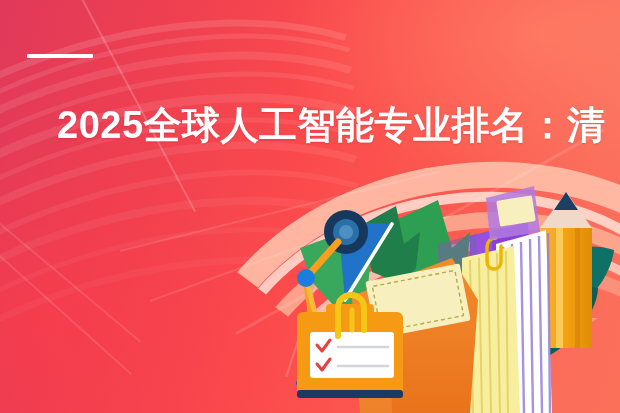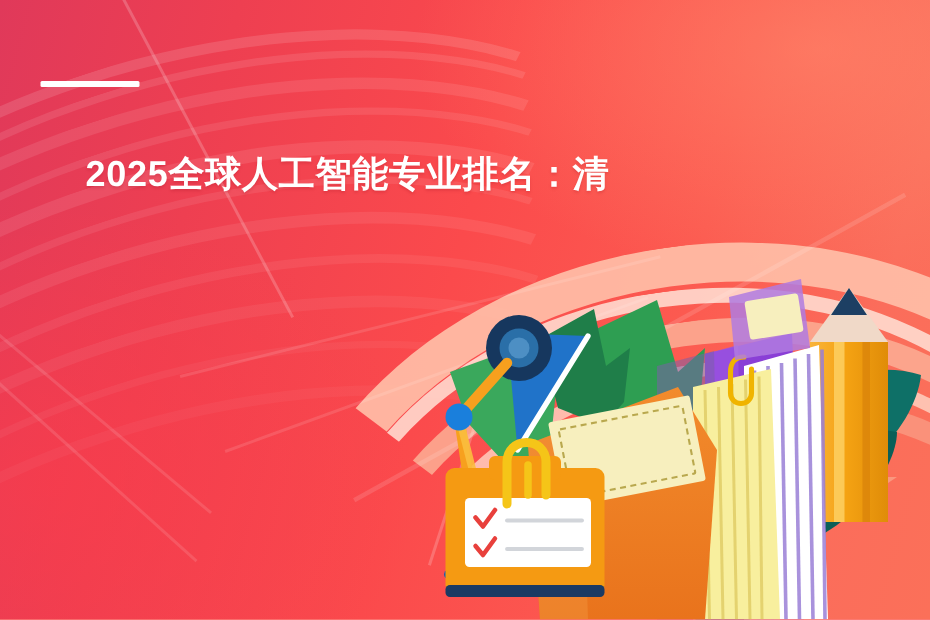--- a/index.html
+++ b/index.html
@@ -48,21 +48,21 @@
   .peach{position:absolute;right:-120px;bottom:-180px;width:560px;height:430px;}
   .pw{position:absolute;border-radius:50%;border-style:solid;border-color:transparent;transform:rotate(-8deg);}
 
   
   .rule{
     position:absolute;left:27px;top:54px;width:66px;height:4px;
     background:#ffffff;border-radius:1px;
   }
   .title{
     position:absolute;left:57px;top:103px;
-    font-size:24px;font-weight:700;color:#fff;
+    font-size:38px;font-weight:700;color:#fff;
     letter-spacing:.5px;white-space:nowrap;line-height:1.2;
     text-shadow:0 1px 2px rgba(140,0,20,.18);
   }
 
   
   .illo{position:absolute;left:0;top:0;width:620px;height:413px;}
 </style>
 </head>
 <body>
 

